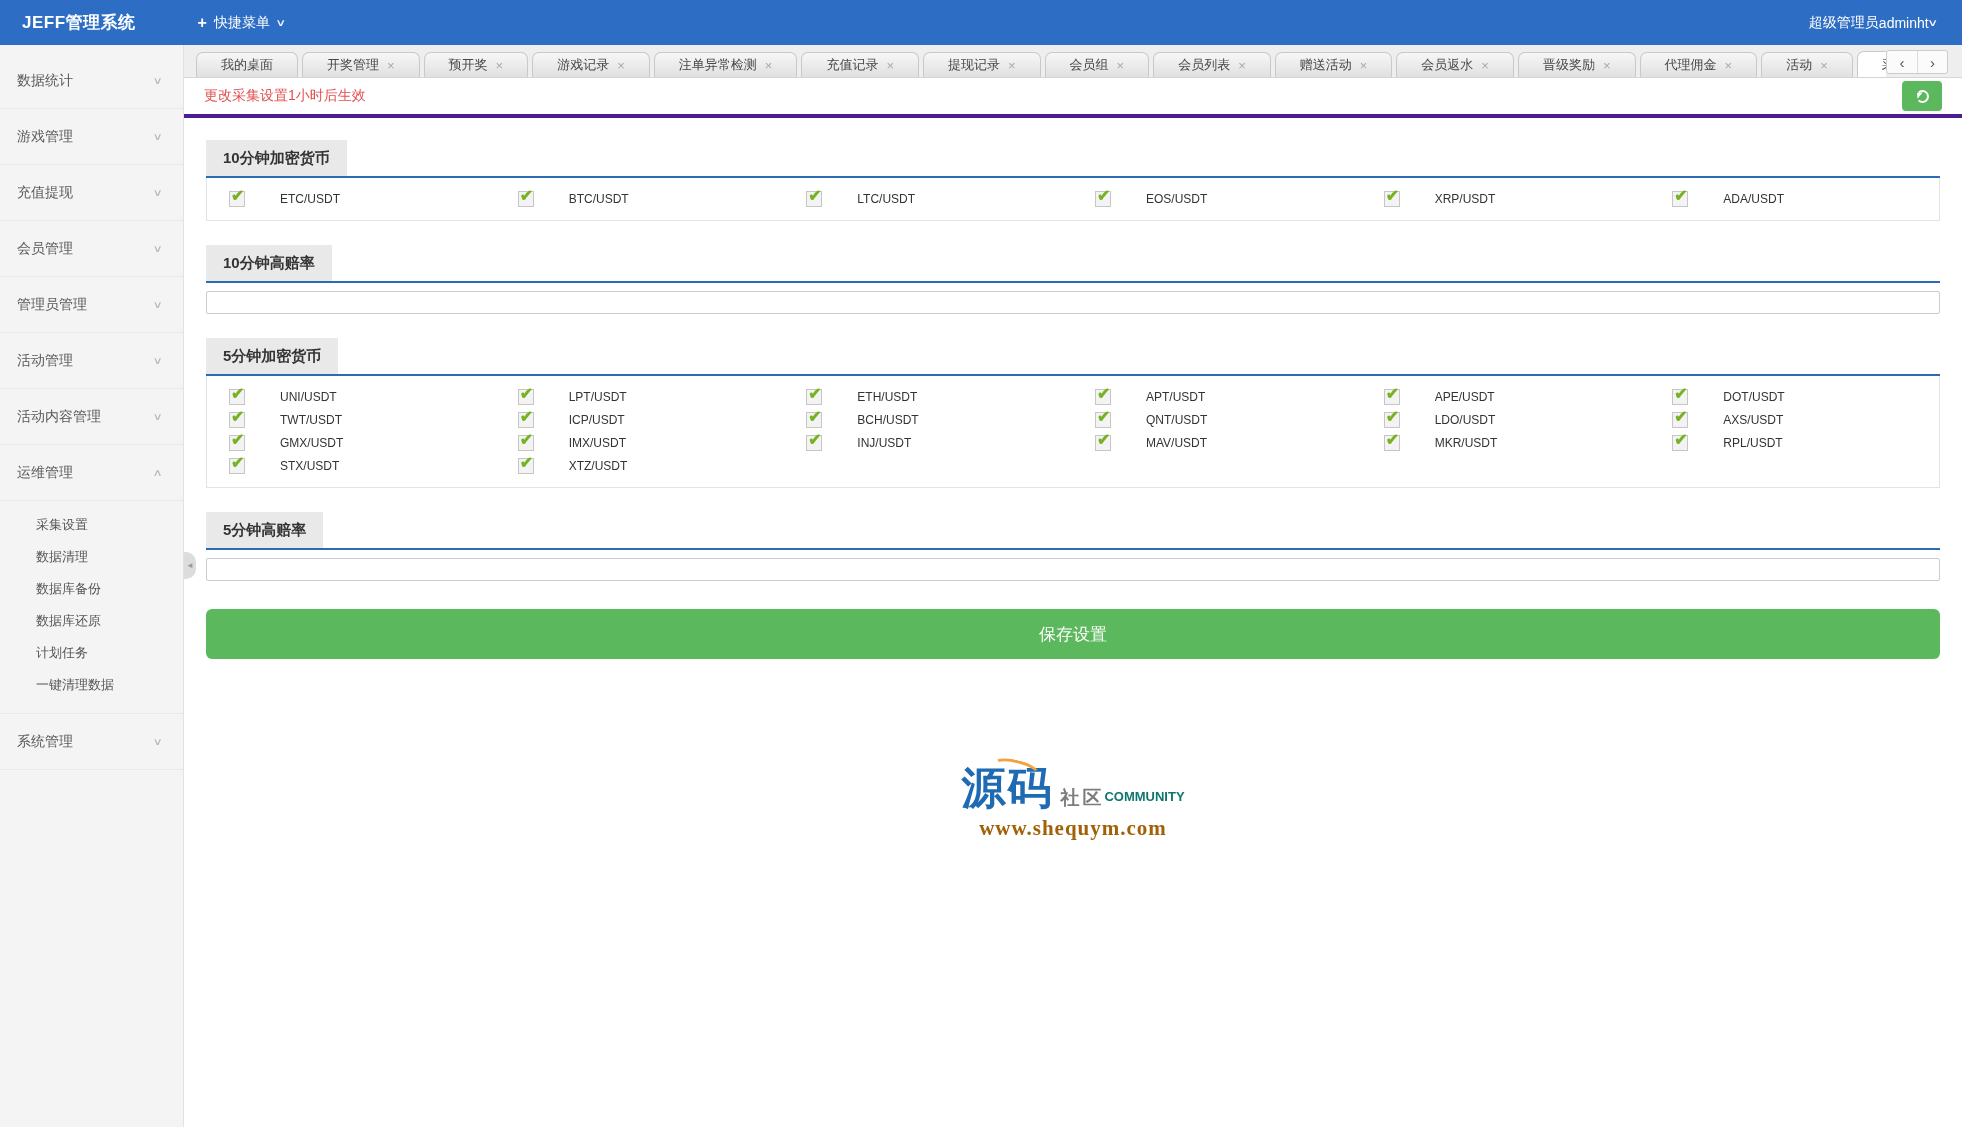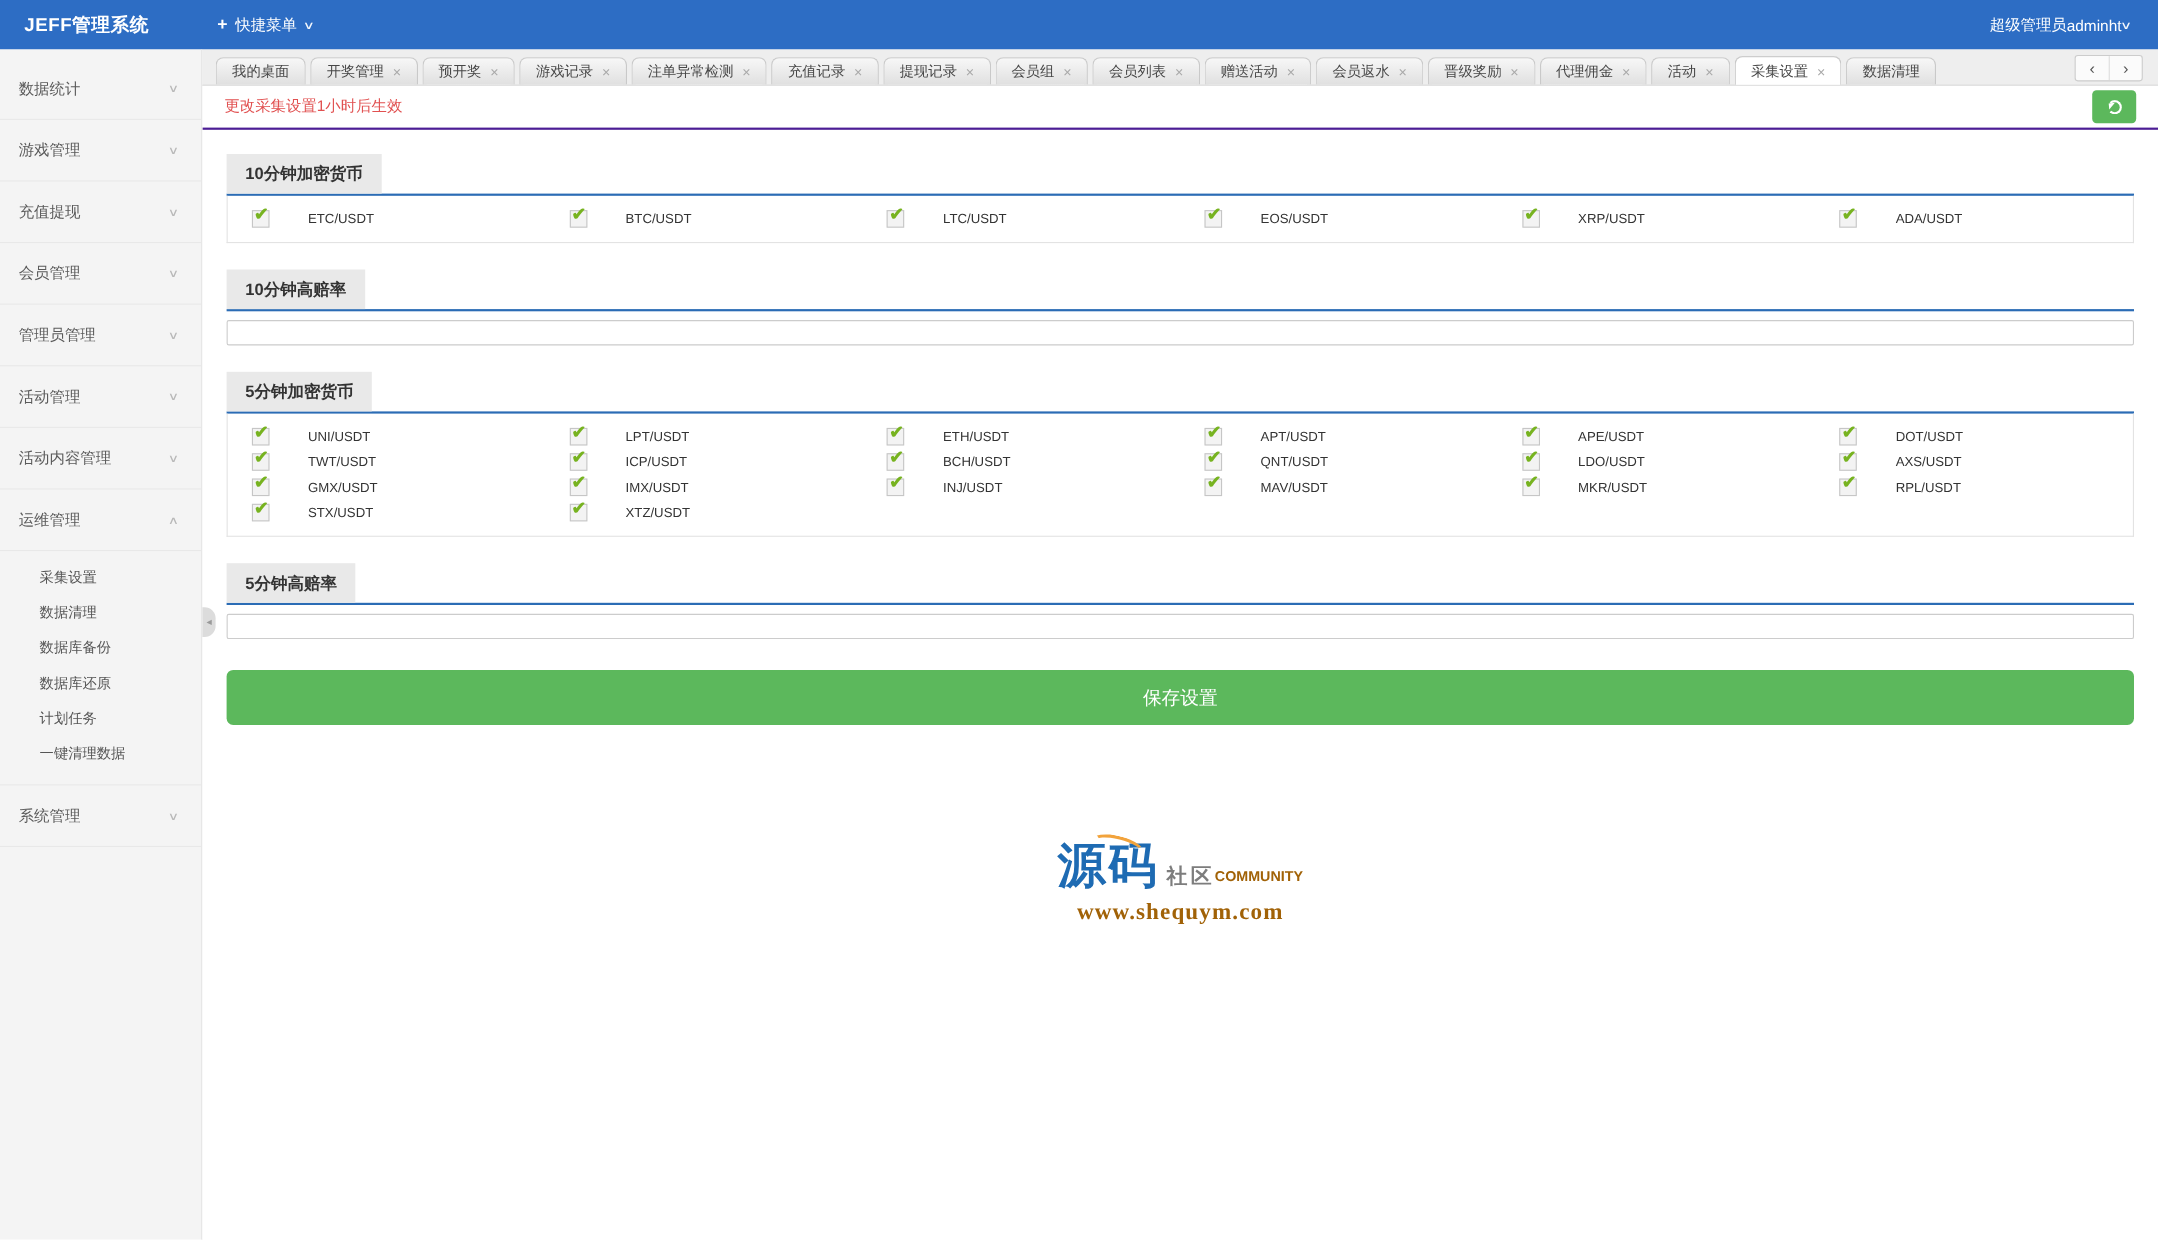--- a/index.html
+++ b/index.html
@@ -24,34 +24,34 @@
   .side-sub { padding:8px 0 12px; border-bottom:1px solid #e8e8e8; }
   .side-sub-item { height:32px; line-height:32px; padding-left:36px; font-size:13px; color:#555; cursor:pointer; }
 
   
   .right-col { flex:1; display:flex; flex-direction:column; position:relative; min-width:0; }
 
   .tab-strip { height:33px; background:#eeeeee; display:flex; align-items:flex-end;
                padding-left:12px; border-bottom:1px solid #d5d5d5; }
   .tabs { display:flex; align-items:flex-end; flex:1; overflow:hidden; height:100%; }
   .tab { height:25px; background:linear-gradient(#f7f7f7,#e0e0e0); border:1px solid #c9c9c9; border-bottom:none;
-         border-radius:7px 7px 0 0; margin-right:4px; padding:0 14px; display:flex; align-items:center; gap:8px;
+         border-radius:7px 7px 0 0; margin-right:4px; padding:0 24px; display:flex; align-items:center; gap:8px;
          font-size:13px; color:#474747; cursor:pointer; white-space:nowrap; flex-shrink:0; }
   .tab.active { background:#fff; height:27px; margin-bottom:-1px; z-index:2; }
   .tab-close { color:#a9a9a9; font-size:13px; line-height:1; }
   .tab-nav { margin-left:auto; margin-right:14px; margin-bottom:3px; display:flex; background:#fbfbfb;
              border:1px solid #ccc; border-radius:3px; overflow:hidden; flex-shrink:0; }
   .tab-nav-btn { width:30px; height:22px; display:flex; align-items:center; justify-content:center;
                  color:#555; font-size:15px; cursor:pointer; }
   .tab-nav-btn + .tab-nav-btn { border-left:1px solid #ddd; }
 
   
   .content { flex:1; background:#fff; position:relative; overflow:hidden; }
   .content-head { height:40px; display:flex; align-items:center; justify-content:space-between;
-                  padding:0 20px; border-bottom:2px solid #4c1d95; }
+                  padding:0 20px; border-bottom:4px solid #4c1d95; }
   .notice { color:#e15050; font-size:14px; }
   .refresh-btn { width:40px; height:30px; background:#5cb85c; border:none; border-radius:4px;
                  display:flex; align-items:center; justify-content:center; cursor:pointer; }
   .refresh-glyph { width:13px; height:13px; border:2px solid #fff; border-radius:50%;
                    border-left-color:transparent; position:relative; }
   .refresh-glyph::after { content:''; position:absolute; left:-5px; top:-3px;
                    border:4px solid transparent; border-right-color:#fff; transform:rotate(40deg); }
 
   .form-area { padding:22px 22px 0; }
   .section { margin-bottom:24px; }
@@ -71,21 +71,21 @@
 
   
   .watermark { width:fit-content; margin:108px auto 0; text-align:center; }
   .wm-top { display:flex; align-items:flex-end; gap:7px; justify-content:center; position:relative;margin-top:27px; }
   .wm-main { font-size:44px; font-weight:bold; color:#1e6bb3; line-height:.95; letter-spacing:2px; }
   .wm-swoosh { position:absolute; left:30px; top:-7px; width:50px; height:20px;
                border:3px solid transparent; border-top:3px solid #f2a33c; border-radius:50%;
                transform:rotate(14deg); }
   .wm-sub { display:flex; flex-direction:row; align-items:flex-start; line-height:1; padding-bottom:2px; }
   .wm-sub-top { font-size:19px; color:#7d7d7d; font-weight:bold; letter-spacing:3px; }
-  .wm-sub-bottom { font-size:13px; color:#a16207; font-weight:bold; margin-top:2px; }
+  .wm-sub-bottom { font-size:13px; color:#0f766e; font-weight:bold; margin-top:2px; }
   .wm-url { margin-top:7px; font-family:"Liberation Serif", serif; font-weight:bold;
             font-size:21px; color:#a16207; letter-spacing:1px; }
 
   .collapse-handle { position:absolute; left:0; top:507px; width:12px; height:27px; background:#dcdcdc;
                      border-radius:0 10px 10px 0; display:flex; align-items:center; justify-content:center;
                      color:#9a9a9a; font-size:8px; cursor:pointer; z-index:5; }
 </style>
 </head>
 <body>
 

